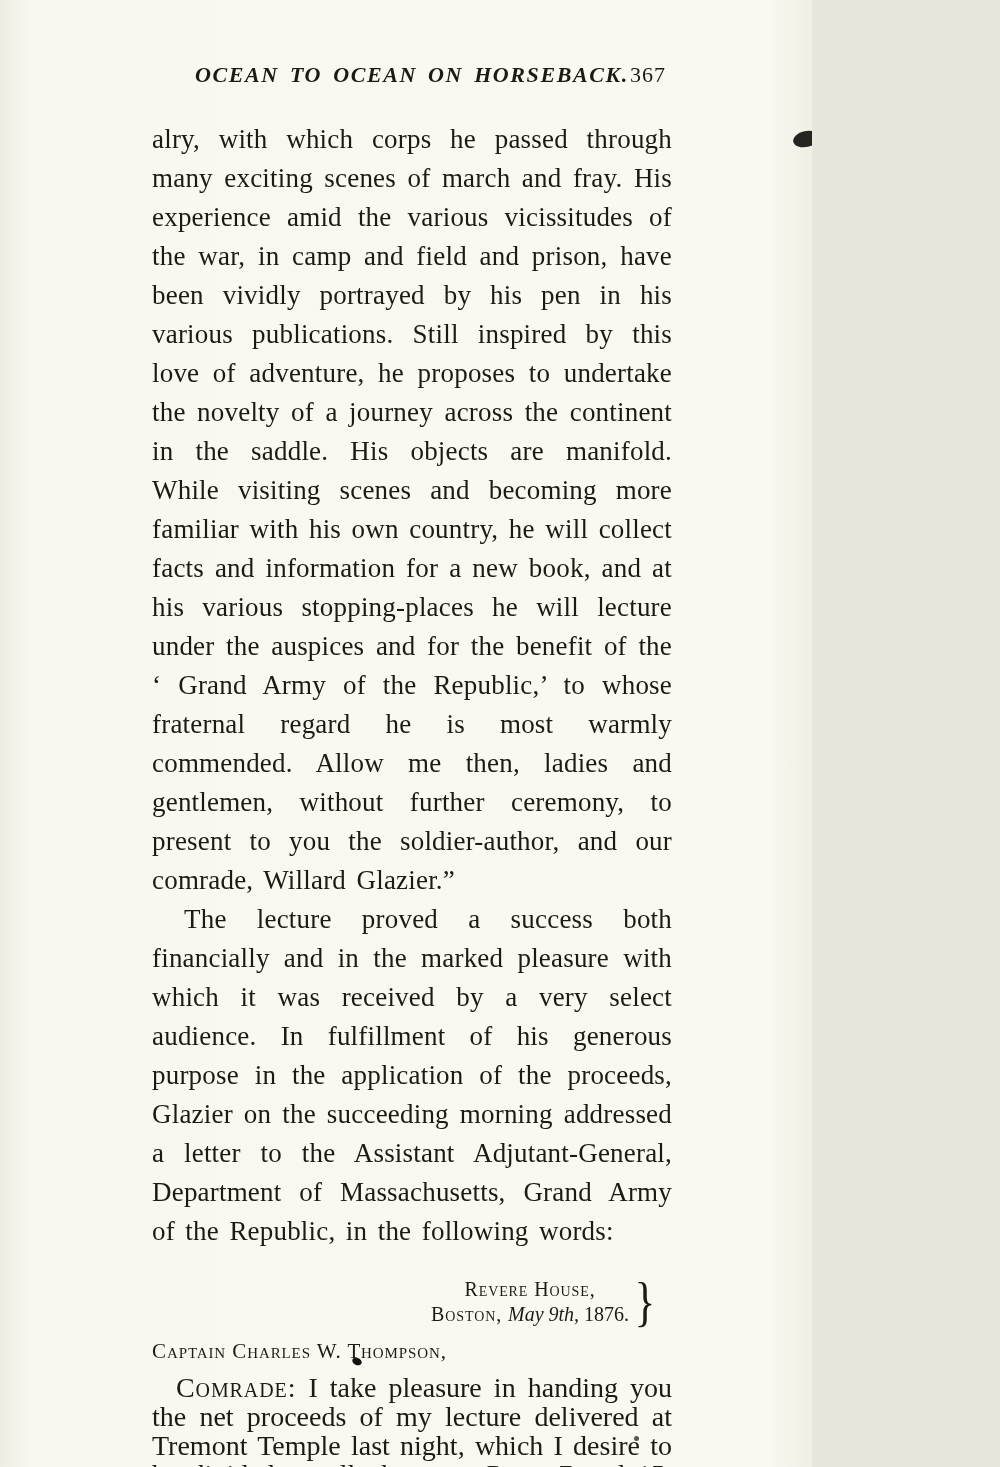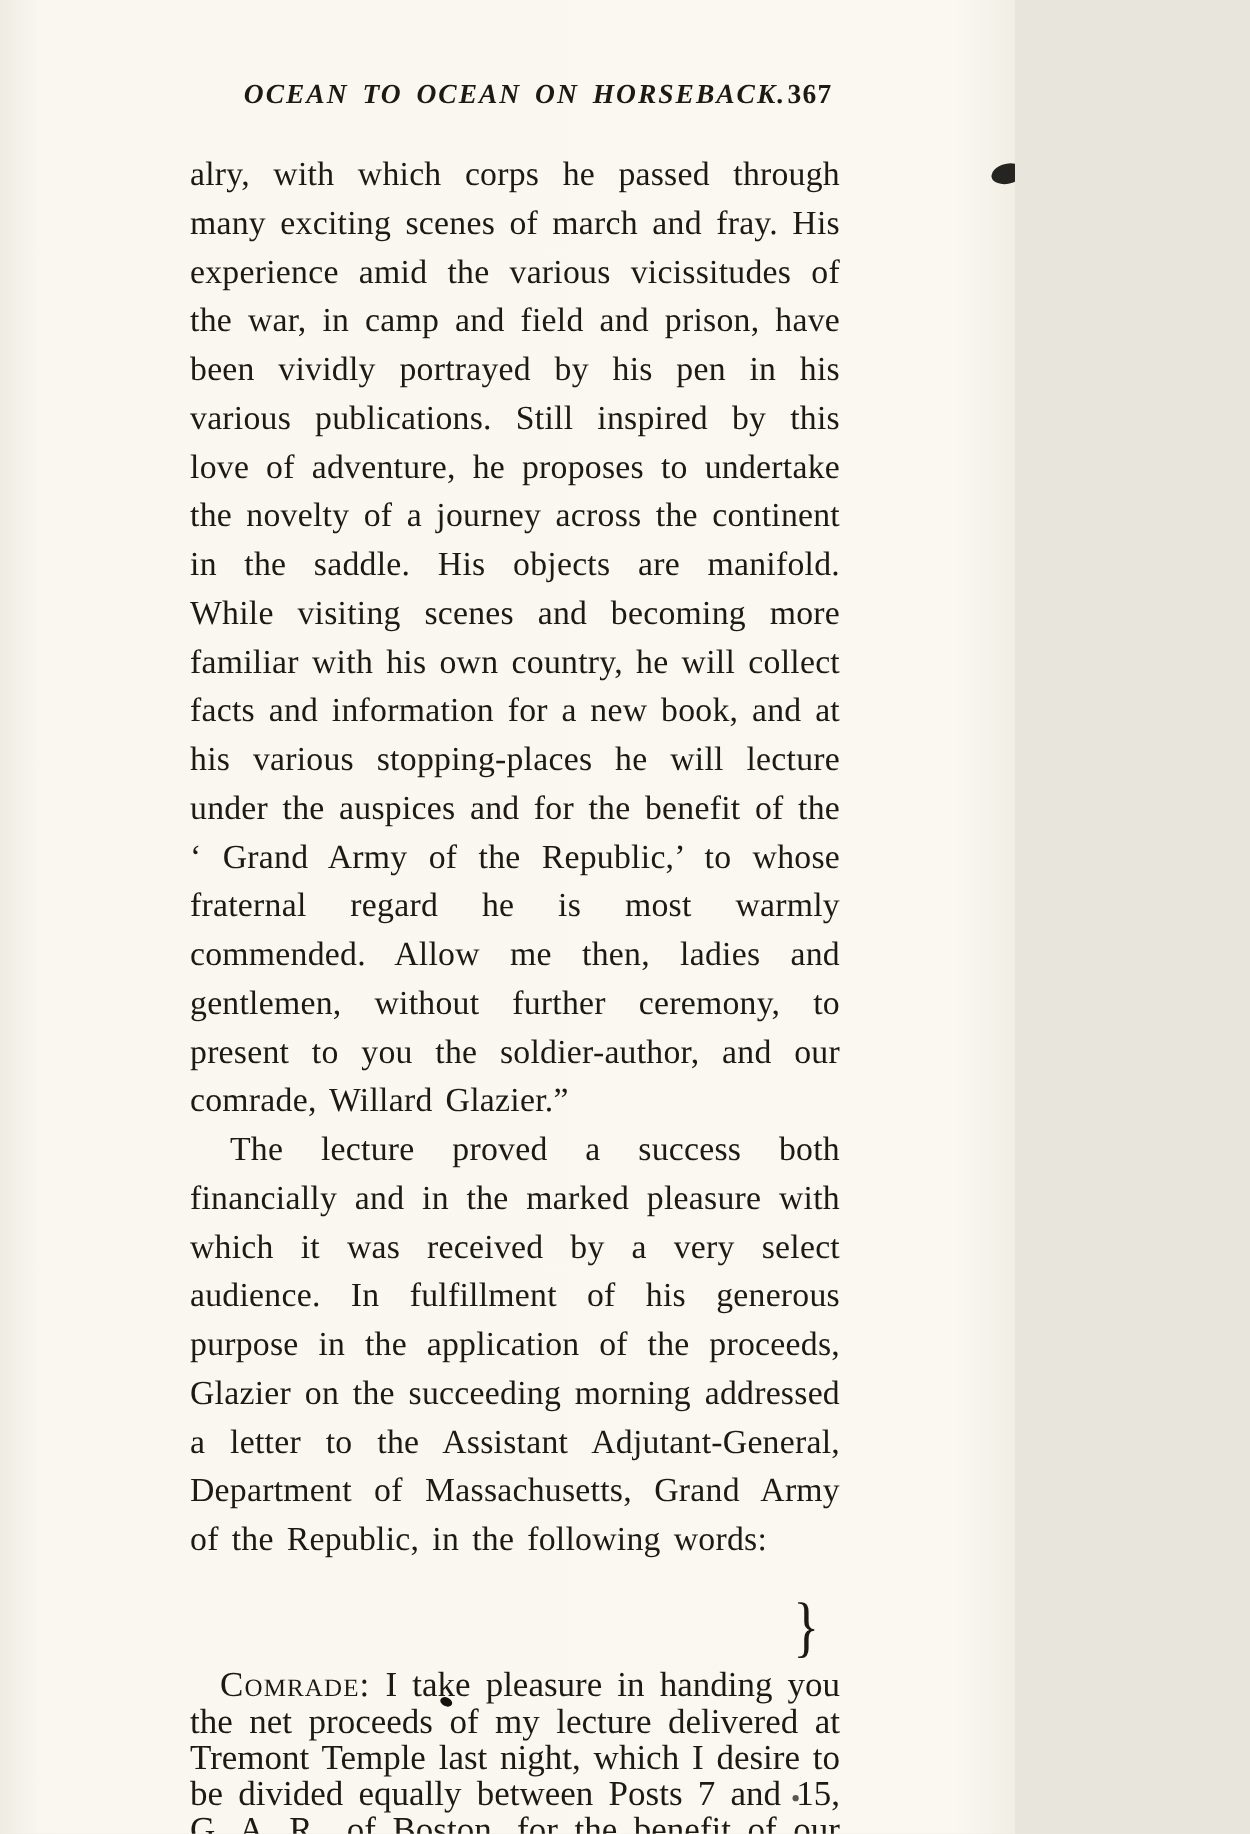--- a/index.html
+++ b/index.html
@@ -31,21 +31,21 @@
     font-weight: bold;
     font-size: 22px;
     letter-spacing: 1.6px;
     word-spacing: 4px;
   }
   .page-number {
     position: absolute;
     right: 6px;
     top: 0;
     font-size: 22px;
-    font-weight: bold;
+    font-weight: normal;
     letter-spacing: 1px;
   }
   
   .body-para {
     margin: 0;
     font-size: 27px;
     line-height: 39px;
     text-align: justify;
     word-spacing: 3.5px;
     letter-spacing: 0.2px;
@@ -125,23 +125,30 @@
 
   <main>
 
     <p class="body-para">alry, with which corps he passed through many exciting scenes of march and fray. His experience amid the various vicissitudes of the war, in camp and field and prison, have been vividly portrayed by his pen in his various publications. Still inspired by this love of adventure, he proposes to undertake the novelty of a journey across the continent in the saddle. His objects are manifold. While visiting scenes and becoming more familiar with his own country, he will collect facts and information for a new book, and at his various stopping-places he will lecture under the auspices and for the benefit of the ‘ Grand Army of the Republic,’ to whose fraternal regard he is most warmly commended. Allow me then, ladies and gentlemen, without further ceremony, to present to you the soldier-author, and our comrade, Willard Glazier.”</p>
 
     <p class="body-para indent">The lecture proved a success both financially and in the marked pleasure with which it was received by a very select audience. In fulfillment of his generous purpose in the application of the proceeds, Glazier on the succeeding morning addressed a letter to the Assistant Adjutant-General, Department of Massachusetts, Grand Army of the Republic, in the following words:</p>
 
     <section class="letter">
 
       <div class="letter-heading">
+        <div class="heading-text">
+          <div class="sc">Revere House,</div>
+          <div>
+            <span class="sc">Boston, </span><span class="it">May 9th,</span><span> 1876.</span>
+          </div>
+        </div>
         <span class="brace">}</span>
       </div>
 
+      <div class="recipient-line sc">Captain Charles W. Thompson,</div>
 
 
       <p class="letter-body">
         <span class="sc">Comrade:</span><span> I take pleasure in handing you the net proceeds of my lecture delivered at Tremont Temple last night, which I desire to be divided equally between Posts 7 and 15, G. A. R., of Boston, for the benefit of our disabled comrades, and the needy and destitute wards of the “Grand Army.” Gratefully acknowledging many favors and courtesies extended to me in your patriotic city,</span>
       </p>
 
       <div class="closing-line">I am yours in F., C. and L.,</div>
 
       <div class="signature-line sc">Willard Glazier.</div>
 

